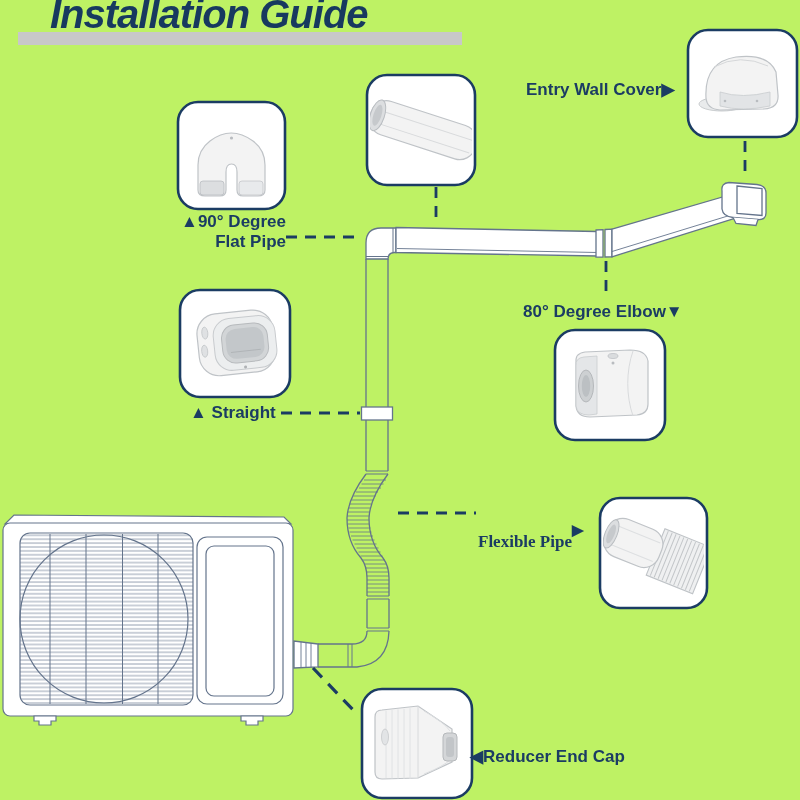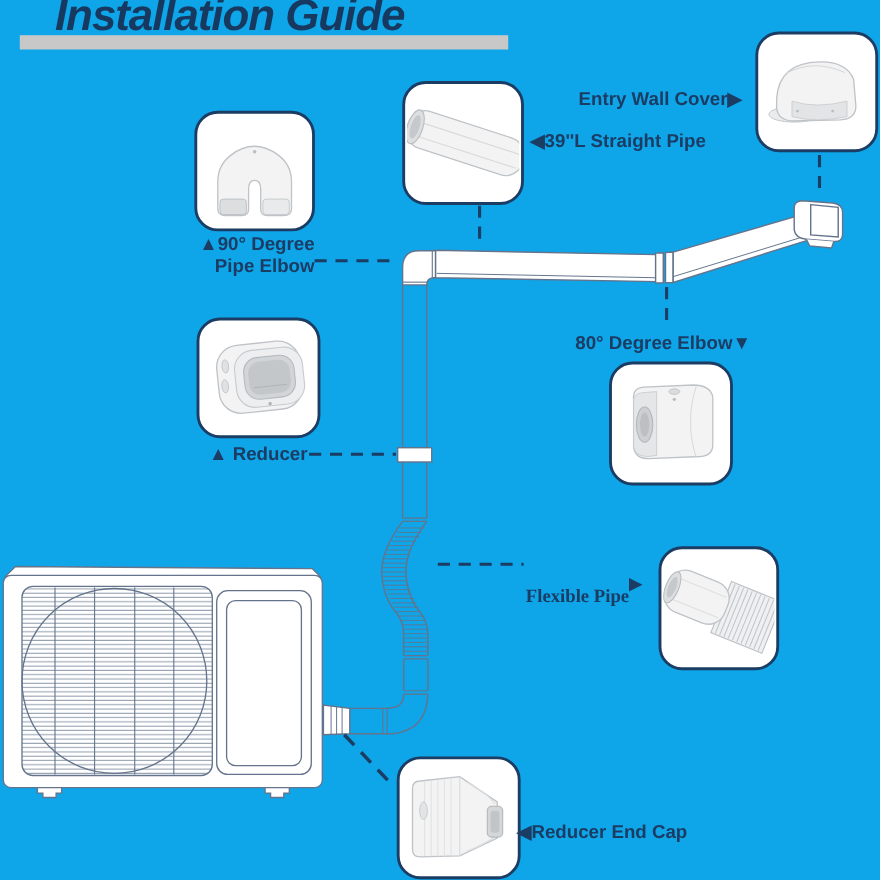--- a/index.html
+++ b/index.html
@@ -1,17 +1,17 @@
 <!DOCTYPE html>
 <html><head>
 <meta charset="utf-8">
 <style>
   html,body{margin:0;padding:0;background:#fff;}
   #stage{
-    position:relative;width:800px;height:800px;background:#0ea5e9;
+    position:relative;width:800px;height:800px;background:#bef264;
     font-family:"Liberation Sans",sans-serif;overflow:hidden;
   }
   #diagram-svg{position:absolute;left:0;top:0;}
   .title-bar{
     position:absolute;left:18px;top:32px;width:444px;height:13px;
     background:#c8c8c8;
   }
   .page-title{
     position:absolute;left:50px;top:-8px;
     font-size:40px;font-weight:700;font-style:italic;
@@ -201,29 +201,28 @@
       <path d="M386,710.5 V778 M392,710 V778.4 M398,709.4 V778.6 M404,708.8 V778.8 M410,708.2 V778.9" stroke="#e0e2e4" stroke-width="1" fill="none"></path>
       <path d="M424,711 Q444,722 450,731 M424,774 Q444,766 450,760" stroke="#dcdee0" stroke-width="1" fill="none"></path>
       <rect x="443" y="733" width="14" height="28" rx="4" fill="#d4d6d8" stroke="#b5b8bb" stroke-width="1"></rect>
       <rect x="446" y="737" width="8" height="20" rx="3" fill="#c2c5c8"></rect>
       <ellipse cx="385" cy="737" rx="3.5" ry="8" fill="#e2e4e6" stroke="#c6c9cc" stroke-width="0.8"></ellipse>
     </g>
   </svg>
 
   <div class="label label-center" style="left:168px;top:212px;width:118px;">
     <div>▲90° Degree</div>
-    <div>Pipe Elbow</div>
+    <div>Flat Pipe</div>
   </div>
 
-  <div class="label" style="left:482px;top:119px;">◀39''L Straight Pipe</div>
 
   <div class="label" style="left:526px;top:80px;">Entry Wall Cover▶</div>
 
   <div class="label" style="left:523px;top:302px;">80° Degree Elbow▼</div>
 
-  <div class="label" style="left:190px;top:403px;">▲ Reducer</div>
+  <div class="label" style="left:190px;top:403px;">▲ Straight</div>
 
   <div class="label" style="left:478px;top:532px;font-family:Liberation Serif, serif;">Flexible Pipe</div>
   <div class="arrow-glyph" style="left:572px;top:521px;">▶</div>
 
   <div class="label" style="left:470px;top:735px;margin-top:12px;">◀Reducer End Cap</div>
 
 </div>
 
 </body></html>

